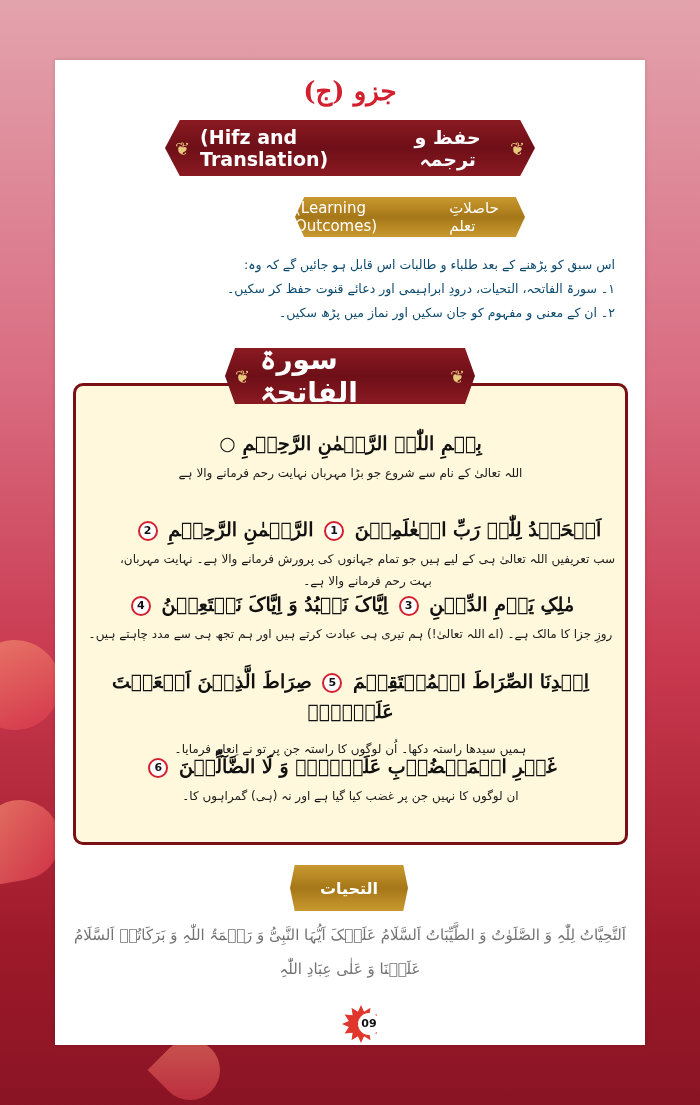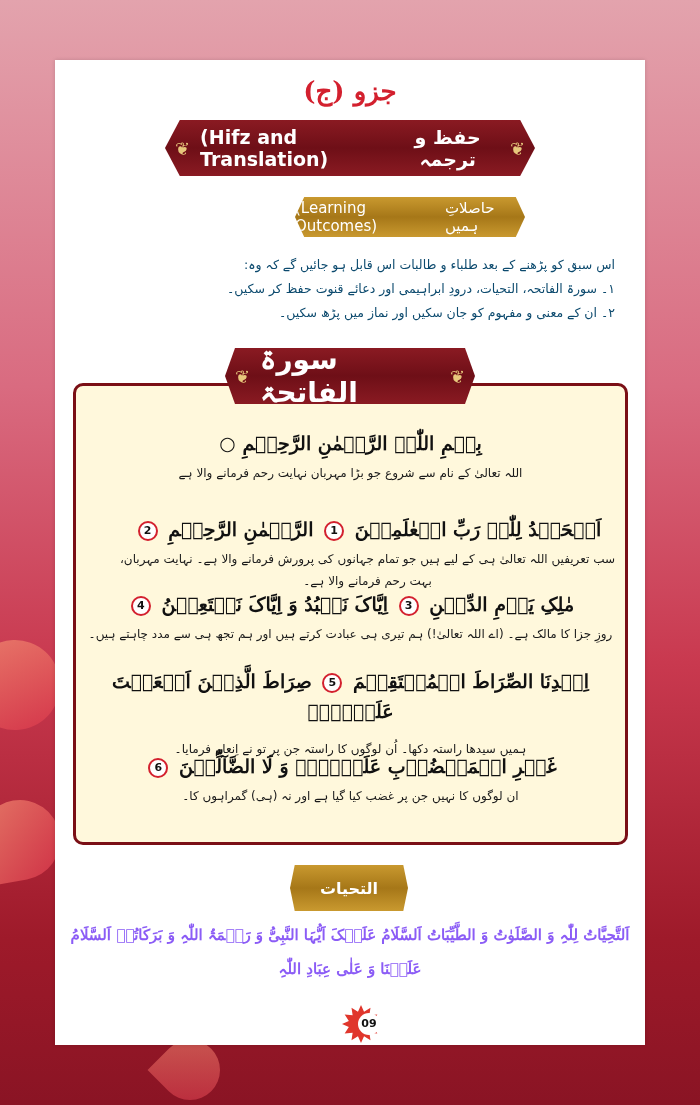--- a/index.html
+++ b/index.html
@@ -54,21 +54,21 @@
     line-height: 30px;
   }
   .trans { font-size: 12px; color: #1a1a1a; line-height: 22px; margin-top: 4px; }
   .num {
     display: inline-block; width: 20px; height: 20px; border: 2px solid #d3202e; border-radius: 50%;
     font-size: 11px; line-height: 16px; text-align: center; color: #111; font-family: "DejaVu Sans", sans-serif;
     background: #fff; margin: 0 4px; vertical-align: middle;
   }
   .tashahhud {
     position: absolute; left: 0; right: 0; top: 858px; text-align: center; direction: rtl;
-    font-family: "DejaVu Serif", serif; font-weight: bold; font-size: 15px; line-height: 34px; color: #8b5cf6;
+    font-family: "DejaVu Serif", serif; font-weight: normal; font-size: 15px; line-height: 34px; color: #737373;
     padding: 0 6px;
   }
   .page-num {
     position: absolute; left: 287px; top: 945px; width: 38px; height: 38px;
     display: flex; align-items: center; justify-content: flex-end;
   }
   .page-num .star {
     position: absolute; inset: 0; background: #e0362c;
     clip-path: polygon(50% 0,58% 18%,75% 7%,72% 27%,93% 25%,82% 42%,100% 50%,82% 58%,93% 75%,72% 73%,75% 93%,58% 82%,50% 100%,42% 82%,25% 93%,28% 73%,7% 75%,18% 58%,0 50%,18% 42%,7% 25%,28% 27%,25% 7%,42% 18%);
   }
@@ -90,21 +90,21 @@
 
   <div class="banner banner-maroon b1">
     <span class="orn">❦</span>
     <span>(Hifz and Translation)</span>
     <span style="margin-left:8px;text-align:center;">حفظ و ترجمہ</span>
     <span class="orn">❦</span>
   </div>
 
   <div class="banner banner-gold b2">
     <span>(Learning Outcomes)</span>
-    <span style="margin-left:6px;">حاصلاتِ ہمیں</span>
+    <span style="margin-left:6px;">حاصلاتِ تعلم</span>
   </div>
 
   <div class="outcomes">
     <div>اس سبق کو پڑھنے کے بعد طلباء و طالبات اس قابل ہو جائیں گے کہ وہ:</div>
     <div>۱۔ سورۃ الفاتحہ، التحیات، درودِ ابراہیمی اور دعائے قنوت حفظ کر سکیں۔</div>
     <div>۲۔ ان کے معنی و مفہوم کو جان سکیں اور نماز میں پڑھ سکیں۔</div>
   </div>
 
   <div class="surah-box">
 

